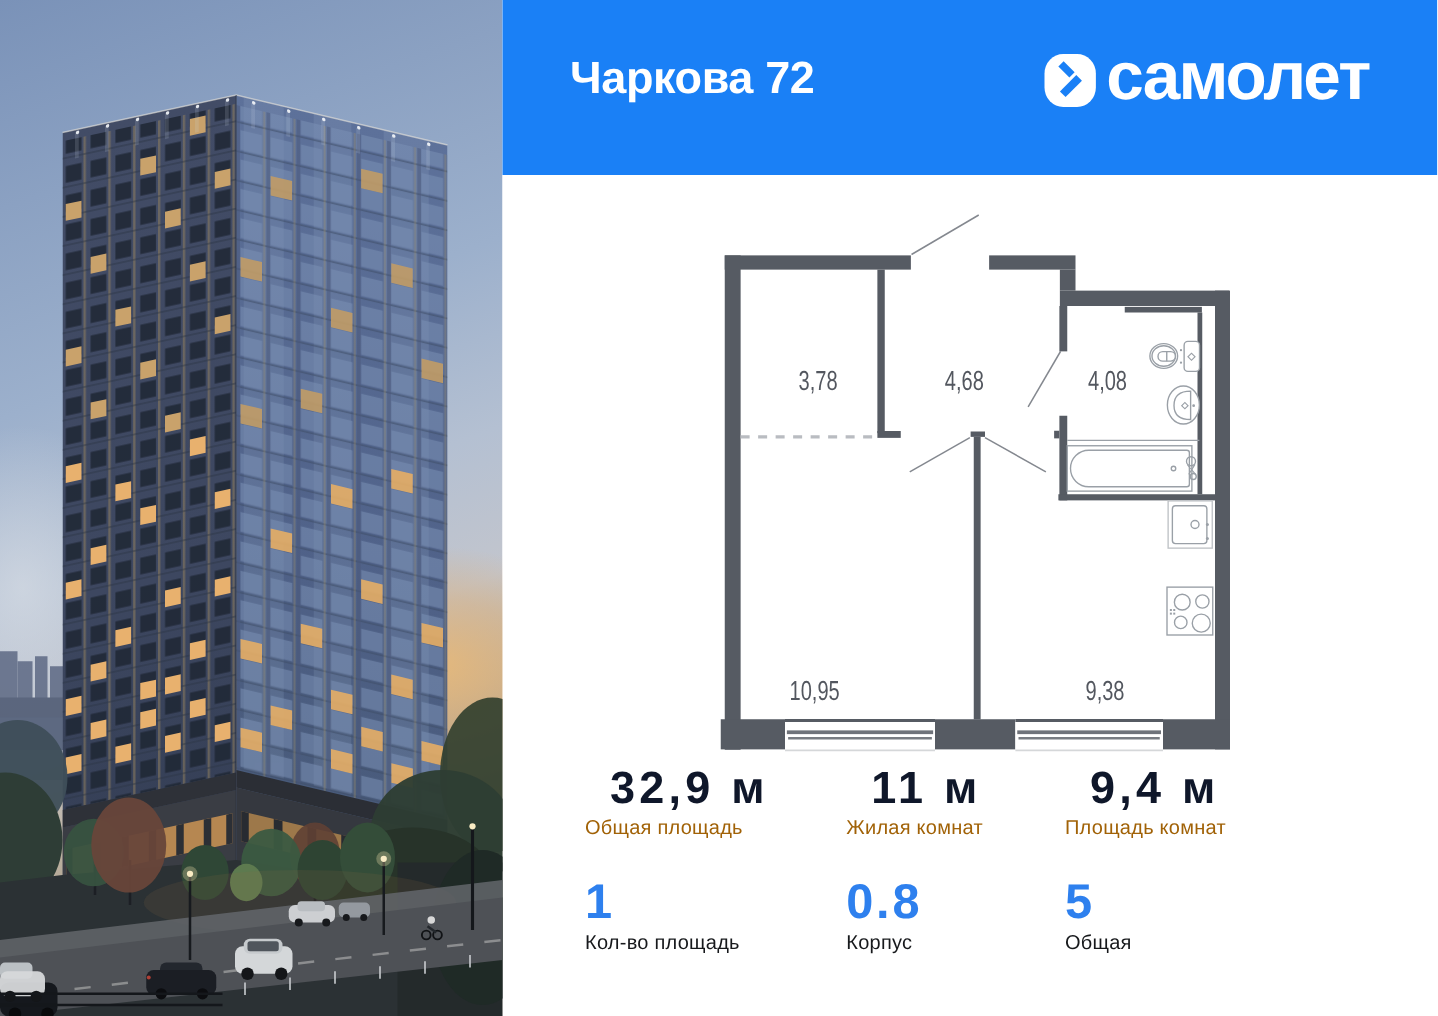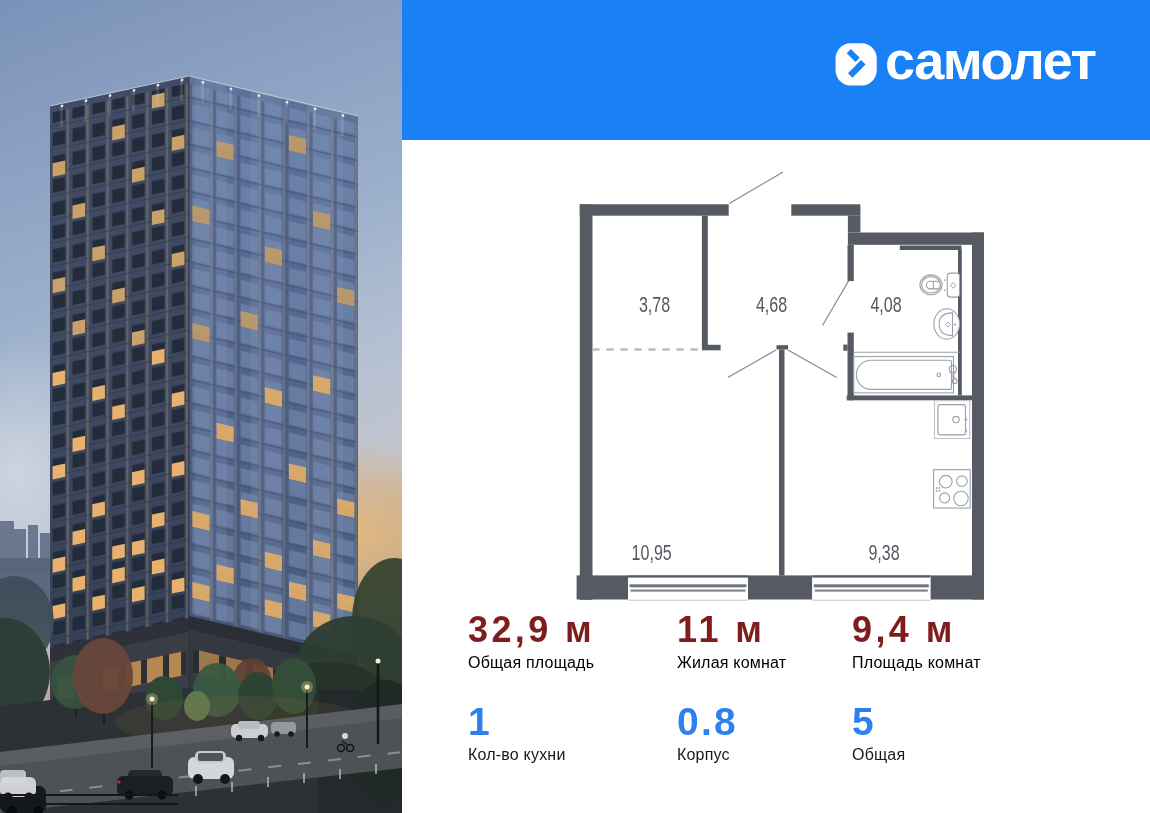--- a/index.html
+++ b/index.html
@@ -2,22 +2,22 @@
 <html><head>
 <meta charset="utf-8">
 <style>
   html,body{margin:0;padding:0;}
   #page{position:relative;width:1150px;height:813px;background:#ffffff;overflow:hidden;
         font-family:"Liberation Sans",sans-serif;}
   .abs{position:absolute;}
   #header{position:absolute;left:402px;top:0;width:748px;height:140px;background:#1a80f6;}
   #title{position:absolute;left:456px;top:43.5px;font-size:36px;font-weight:bold;color:#ffffff;
          letter-spacing:-0.3px;line-height:1;}
-  .v1{position:absolute;color:#7f1d1d;font-weight:bold;font-size:36px;letter-spacing:3.4px;line-height:1;top:612px;}
-  .l1{position:absolute;color:#000000;font-size:16px;letter-spacing:0.2px;line-height:1;top:655px;}
+  .v1{position:absolute;color:#0f172a;font-weight:bold;font-size:36px;letter-spacing:3.4px;line-height:1;top:612px;margin-left:20px;}
+  .l1{position:absolute;color:#a16207;font-size:16px;letter-spacing:0.2px;line-height:1;top:655px;}
   .v2{position:absolute;color:#2e80ee;font-weight:bold;font-size:39px;letter-spacing:2.2px;line-height:1;top:702px;}
   .l2{position:absolute;color:#17191c;font-size:16px;letter-spacing:0.2px;line-height:1;top:746.5px;}
   .c1{left:468px;} .c2{left:677px;} .c3{left:852px;}
 </style>
 </head>
 <body>
 <div id="page">
 
 <svg class="abs" style="left:0;top:0" width="402" height="813" viewBox="0 0 402 813">
   <defs>
@@ -347,20 +347,21 @@
   </g>
 
   <g stroke="#14171b" stroke-width="2">
     <line x1="0" y1="795" x2="178" y2="795"></line>
     <line x1="0" y1="804" x2="178" y2="804"></line>
   </g>
 </svg>
 
 <div id="header"></div>
 
+<div id="title">Чаркова 72</div>
 
 <svg class="abs" style="left:828px;top:36px" width="280" height="60" viewBox="0 0 280 60">
 
   <rect x="7.6" y="7.2" width="41.1" height="42.3" rx="15" ry="15.5" fill="#ffffff"></rect>
 
   <g stroke="#1a80f6" fill="none">
     <path d="M 20.8 15.1 L 29.6 23.9" stroke-width="6"></path>
     <path d="M 35.3 26.3 L 22.2 39.4" stroke-width="6.4"></path>
   </g>
 
@@ -529,19 +530,19 @@
 <div class="l1 c2">Жилая комнат</div>
 
 <div class="l1 c3">Площадь комнат</div>
 
 <div class="v2 c1">1</div>
 
 <div class="v2 c2">0.8</div>
 
 <div class="v2 c3">5</div>
 
-<div class="l2 c1">Кол-во кухни</div>
+<div class="l2 c1">Кол-во площадь</div>
 
 <div class="l2 c2">Корпус</div>
 
 <div class="l2 c3">Общая</div>
 
 </div>
 
 </body></html>

